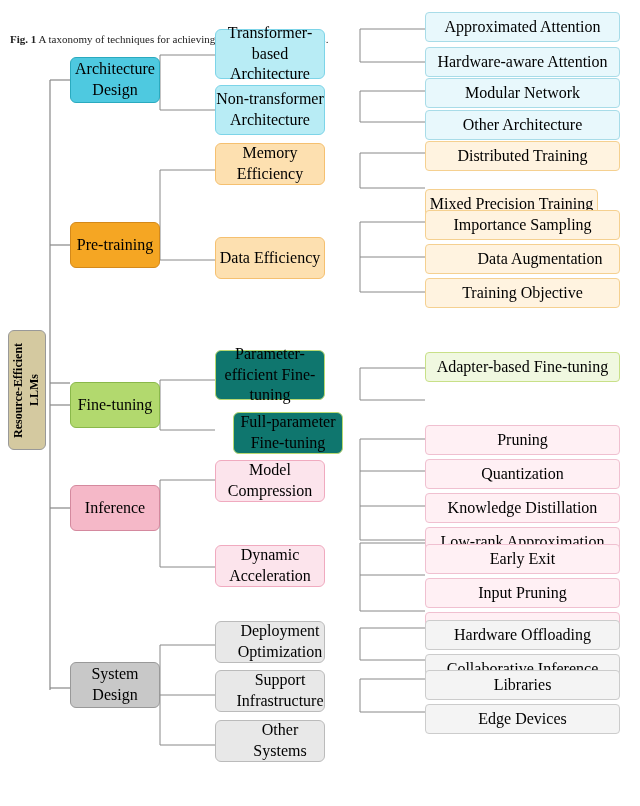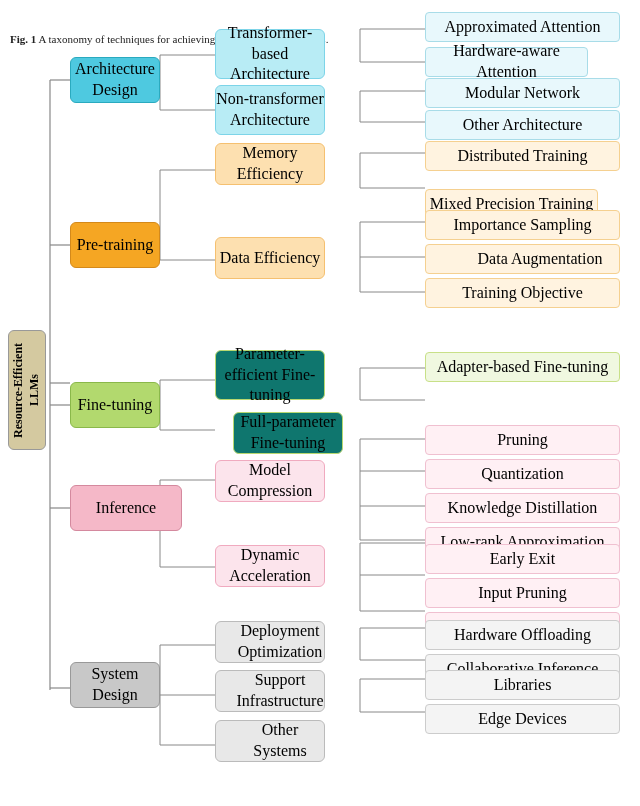--- a/index.html
+++ b/index.html
@@ -228,21 +228,21 @@
   <line x1="360" y1="679" x2="360" y2="712" stroke="#888" stroke-width="1"></line>
   <line x1="360" y1="679" x2="425" y2="679" stroke="#888" stroke-width="1"></line>
   <line x1="360" y1="712" x2="425" y2="712" stroke="#888" stroke-width="1"></line>
 </svg>
 
 <div class="node node-root" style="left:8px; top:330px; width:38px; height:120px; font-size:12px; font-weight:600;">Resource-Efficient LLMs</div>
 
 <div class="node node-l1-blue" style="left:70px; top:57px; width:90px; height:46px;">Architecture Design</div>
 <div class="node node-l1-orange" style="left:70px; top:222px; width:90px; height:46px;">Pre-training</div>
 <div class="node node-l1-green" style="left:70px; top:382px; width:90px; height:46px;">Fine-tuning</div>
-<div class="node node-l1-pink" style="left:70px; top:485px; width:112px; height:46px;">Inference</div>
+<div class="node node-l1-pink" style="left:70px; top:485px; width:90px; height:46px;">Inference</div>
 <div class="node node-l1-gray" style="left:70px; top:662px; width:90px; height:46px;">System Design</div>
 
 <div class="node node-l2-blue" style="left:215px; top:29px; width:110px; height:50px;">Transformer-based Architecture</div>
 
 <div class="node node-l2-blue" style="left:215px; top:85px; width:110px; height:50px;">Non-transformer Architecture</div>
 
 <div class="node node-l2-orange" style="left:215px; top:143px; width:110px; height:42px;">Memory Efficiency</div>
 
 <div class="node node-l2-orange" style="left:215px; top:237px; width:110px; height:42px;">Data Efficiency</div>
 
@@ -255,21 +255,21 @@
 <div class="node node-l2-pink" style="left:215px; top:545px; width:110px; height:42px;">Dynamic Acceleration</div>
 
 <div class="node node-l2-gray" style="left:215px; top:621px; width:110px; height:42px;">Deployment Optimization</div>
 
 <div class="node node-l2-gray" style="left:215px; top:670px; width:110px; height:42px;">Support Infrastructure</div>
 
 <div class="node node-l2-gray" style="left:215px; top:720px; width:110px; height:42px;">Other Systems</div>
 
 <div class="node node-l3-blue" style="left:425px; top:12px; width:195px; height:30px;">Approximated Attention</div>
 
-<div class="node node-l3-blue" style="left:425px; top:47px; width:163px; height:30px;">Hardware-aware Attention</div>
+<div class="node node-l3-blue" style="left:425px; top:47px; width:195px; height:30px;">Hardware-aware Attention</div>
 
 <div class="node node-l3-blue" style="left:425px; top:78px; width:195px; height:30px;">Modular Network</div>
 
 <div class="node node-l3-blue" style="left:425px; top:110px; width:195px; height:30px;">Other Architecture</div>
 
 <div class="node node-l3-orange" style="left:425px; top:141px; width:195px; height:30px;">Distributed Training</div>
 
 <div class="node node-l3-orange" style="left:425px; top:189px; width:173px; height:30px;">Mixed Precision Training</div>
 
 <div class="node node-l3-orange" style="left:425px; top:210px; width:195px; height:30px;">Importance Sampling</div>

